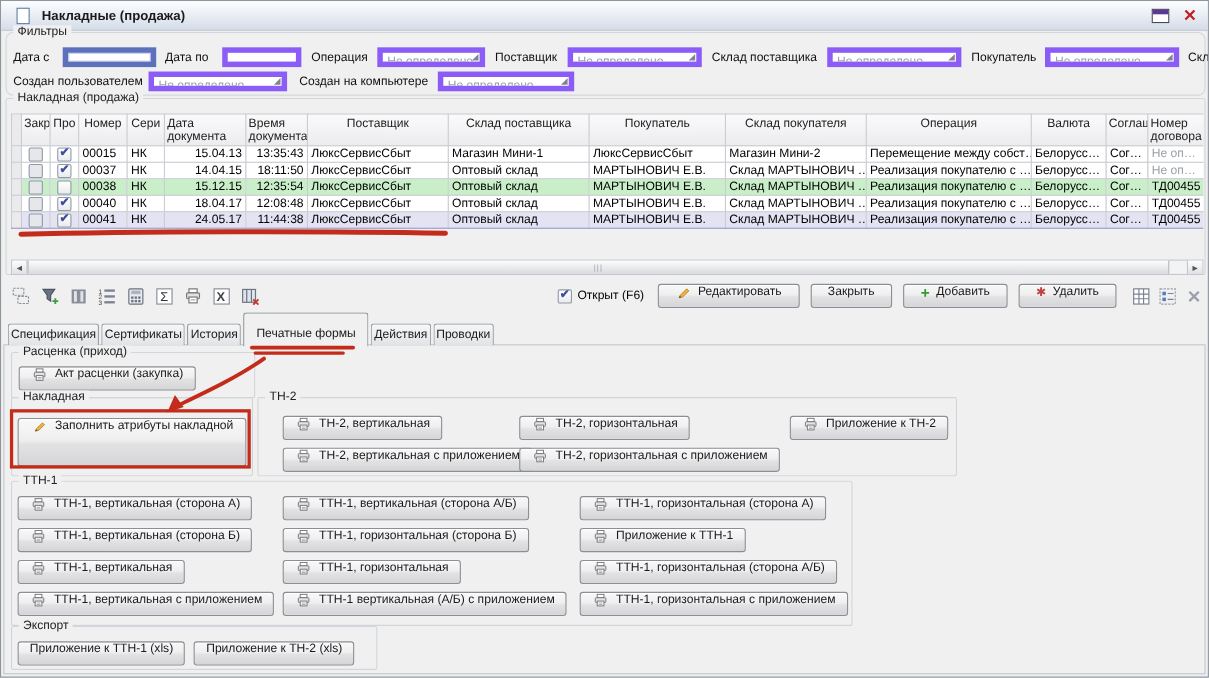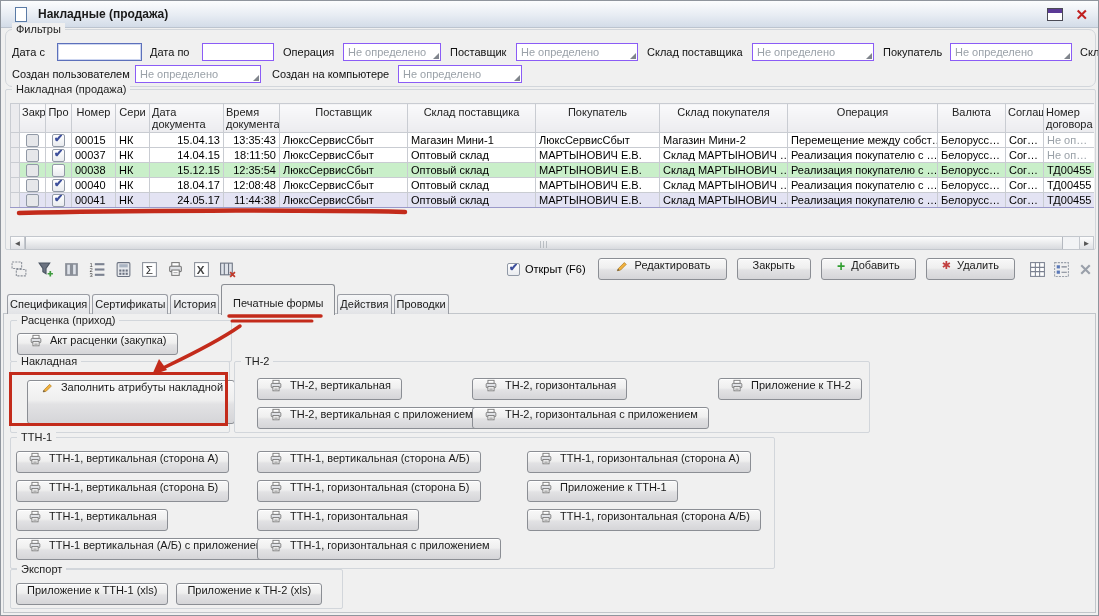--- a/index.html
+++ b/index.html
@@ -17,21 +17,21 @@
 .restore::before { content:""; position:absolute; left:0; right:0; top:0; height:4px; background:#5b3a96; }
 .closex { color:#c01f1f; font-size:15px; font-weight:bold; line-height:1; }
 
 
 .group { position:absolute; border:1px solid #d2d6db; border-radius:2px; }
 .glabel { position:absolute; top:-7px; left:6px; background:#f0f0f0; padding:0 4px; font-size:11px; color:#222; white-space:nowrap; }
 
 
 #g-filters { left:4px; top:28px; width:1091px; height:58px;border-radius:7px; }
 .flbl { position:absolute; font-size:11px; color:#111; white-space:nowrap; }
-.fld { position:absolute; height:18px; background:#fff; border:1px solid #8b5cf6; font-size:11px; color:#9aa1a8; line-height:16px; padding:0 4px; overflow:hidden; white-space:nowrap; }
+.fld { position:absolute; height:18px; background:#fff; border:5px solid #8b5cf6; font-size:11px; color:#9aa1a8; line-height:16px; padding:0 4px; overflow:hidden; white-space:nowrap; }
 .fld.combo::after { content:""; position:absolute; right:1px; bottom:1px; border-left:6px solid transparent; border-bottom:6px solid #80858c; }
 .fld.focused { border-color:#5c70bb; box-shadow:inset 0 0 0 1px #cdd6f0; }
 
 
 #g-grid { left:4px; top:88px; width:1091px; height:161px; }
 .grid-wrap { position:absolute; left:4px; top:13px; width:1084px; height:109px; overflow:hidden; }
 table { border-collapse:collapse; table-layout:fixed; width:1091px; font-size:11px; }
 th,td { border:1px solid #c9ccd2; overflow:hidden; }
 th { background:linear-gradient(#fafafb,#ececef); font-weight:normal; color:#222; vertical-align:top; text-align:center; padding:2px 2px; line-height:12px; height:28px; white-space:normal; }
 th.al { text-align:left; }
@@ -73,21 +73,21 @@
 #tb-right { display:flex; gap:7px; align-items:center; margin-left:4px; }
 
 
 .tabs { position:absolute; left:6px; top:289px; height:24px; display:flex; align-items:flex-end; z-index:4; }
 .tab { font-size:11px; padding:3px 2px 4px; border:1px solid #9a9da4; border-bottom:none; border-radius:3px 3px 0 0;
   background:linear-gradient(#f6f7f8,#e2e3e6); margin-right:2px; color:#1a1a1a; position:relative; }
 .tab.active { background:#f0f0f0; padding:12px 11px 6px; top:1px; z-index:6; border-color:#8b8e94; }
 
 .tab-panel { position:absolute; left:2px; right:2px; top:312px; bottom:2px; border:1px solid #c2c6cb; background:#f0f0f0; }
 #pf-pricing { left:6px; top:6px; width:222px; height:42px; }
-#pf-invoice { left:6px; top:47px; width:220px; height:72px;padding-left:11px; }
+#pf-invoice { left:6px; top:47px; width:220px; height:72px; }
 #pf-tn2 { left:230px; top:47px; width:636px; height:72px; }
 #pf-ttn1 { left:6px; top:123px; width:765px; height:132px; }
 #pf-export { left:6px; top:255px; width:333px; height:40px; }
 
 .pfb { padding:0 10px; }
 .pfb.tall { height:44px; width:208px; justify-content:center; }
 .pfi { width:16px; height:14px; display:inline-flex; }
 .pfi svg { width:16px; height:14px; }
 #pricing-btns { margin:12px 0 0 6px; }
 #invoice-holder { margin:18px 0 0 5px; }
@@ -608,20 +608,32 @@
           <button class="pfb">
             <span class="pfi">
               <svg viewBox="0 0 16 16">
                 <rect x="4.5" y="1.5" width="7" height="3.5" fill="#fff" stroke="#777"></rect>
                 <rect x="2.5" y="5" width="11" height="5" rx="1" fill="#e0e2e6" stroke="#777"></rect>
                 <rect x="4.5" y="8.5" width="7" height="5" fill="#fff" stroke="#777"></rect>
                 <line x1="6" y1="10.5" x2="10" y2="10.5" stroke="#aaa"></line>
                 <line x1="6" y1="12" x2="10" y2="12" stroke="#aaa"></line>
               </svg>
             </span>
+            <span>ТТН-1, вертикальная с приложением</span>
+          </button>
+          <button class="pfb">
+            <span class="pfi">
+              <svg viewBox="0 0 16 16">
+                <rect x="4.5" y="1.5" width="7" height="3.5" fill="#fff" stroke="#777"></rect>
+                <rect x="2.5" y="5" width="11" height="5" rx="1" fill="#e0e2e6" stroke="#777"></rect>
+                <rect x="4.5" y="8.5" width="7" height="5" fill="#fff" stroke="#777"></rect>
+                <line x1="6" y1="10.5" x2="10" y2="10.5" stroke="#aaa"></line>
+                <line x1="6" y1="12" x2="10" y2="12" stroke="#aaa"></line>
+              </svg>
+            </span>
             <span>ТТН-1 вертикальная (А/Б) с приложением</span>
           </button>
           <button class="pfb">
             <span class="pfi">
               <svg viewBox="0 0 16 16">
                 <rect x="4.5" y="1.5" width="7" height="3.5" fill="#fff" stroke="#777"></rect>
                 <rect x="2.5" y="5" width="11" height="5" rx="1" fill="#e0e2e6" stroke="#777"></rect>
                 <rect x="4.5" y="8.5" width="7" height="5" fill="#fff" stroke="#777"></rect>
                 <line x1="6" y1="10.5" x2="10" y2="10.5" stroke="#aaa"></line>
                 <line x1="6" y1="12" x2="10" y2="12" stroke="#aaa"></line>

